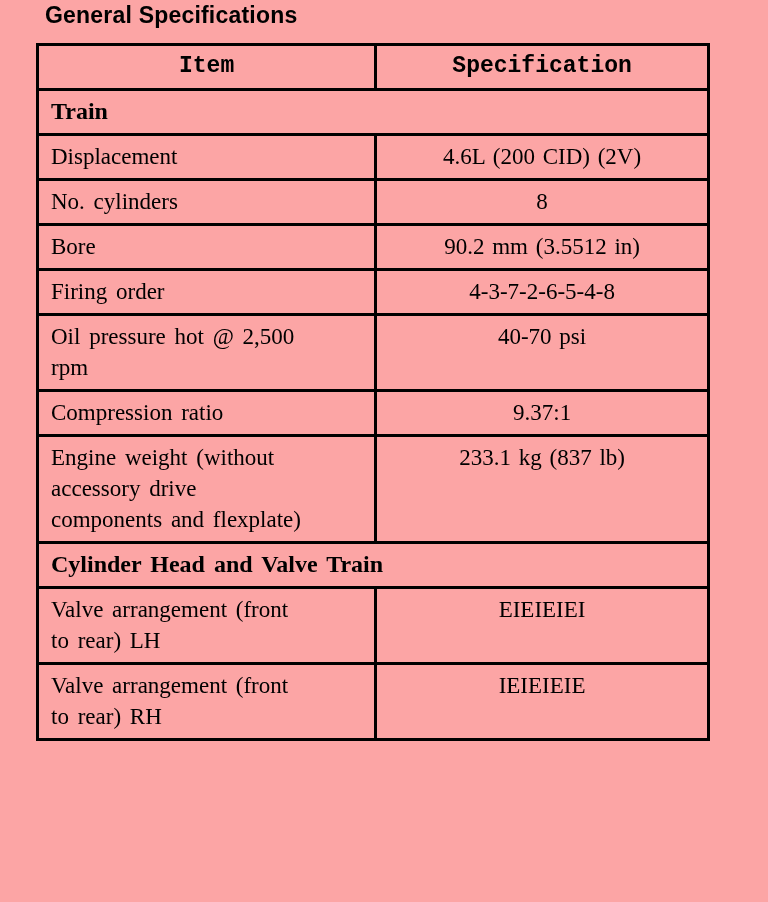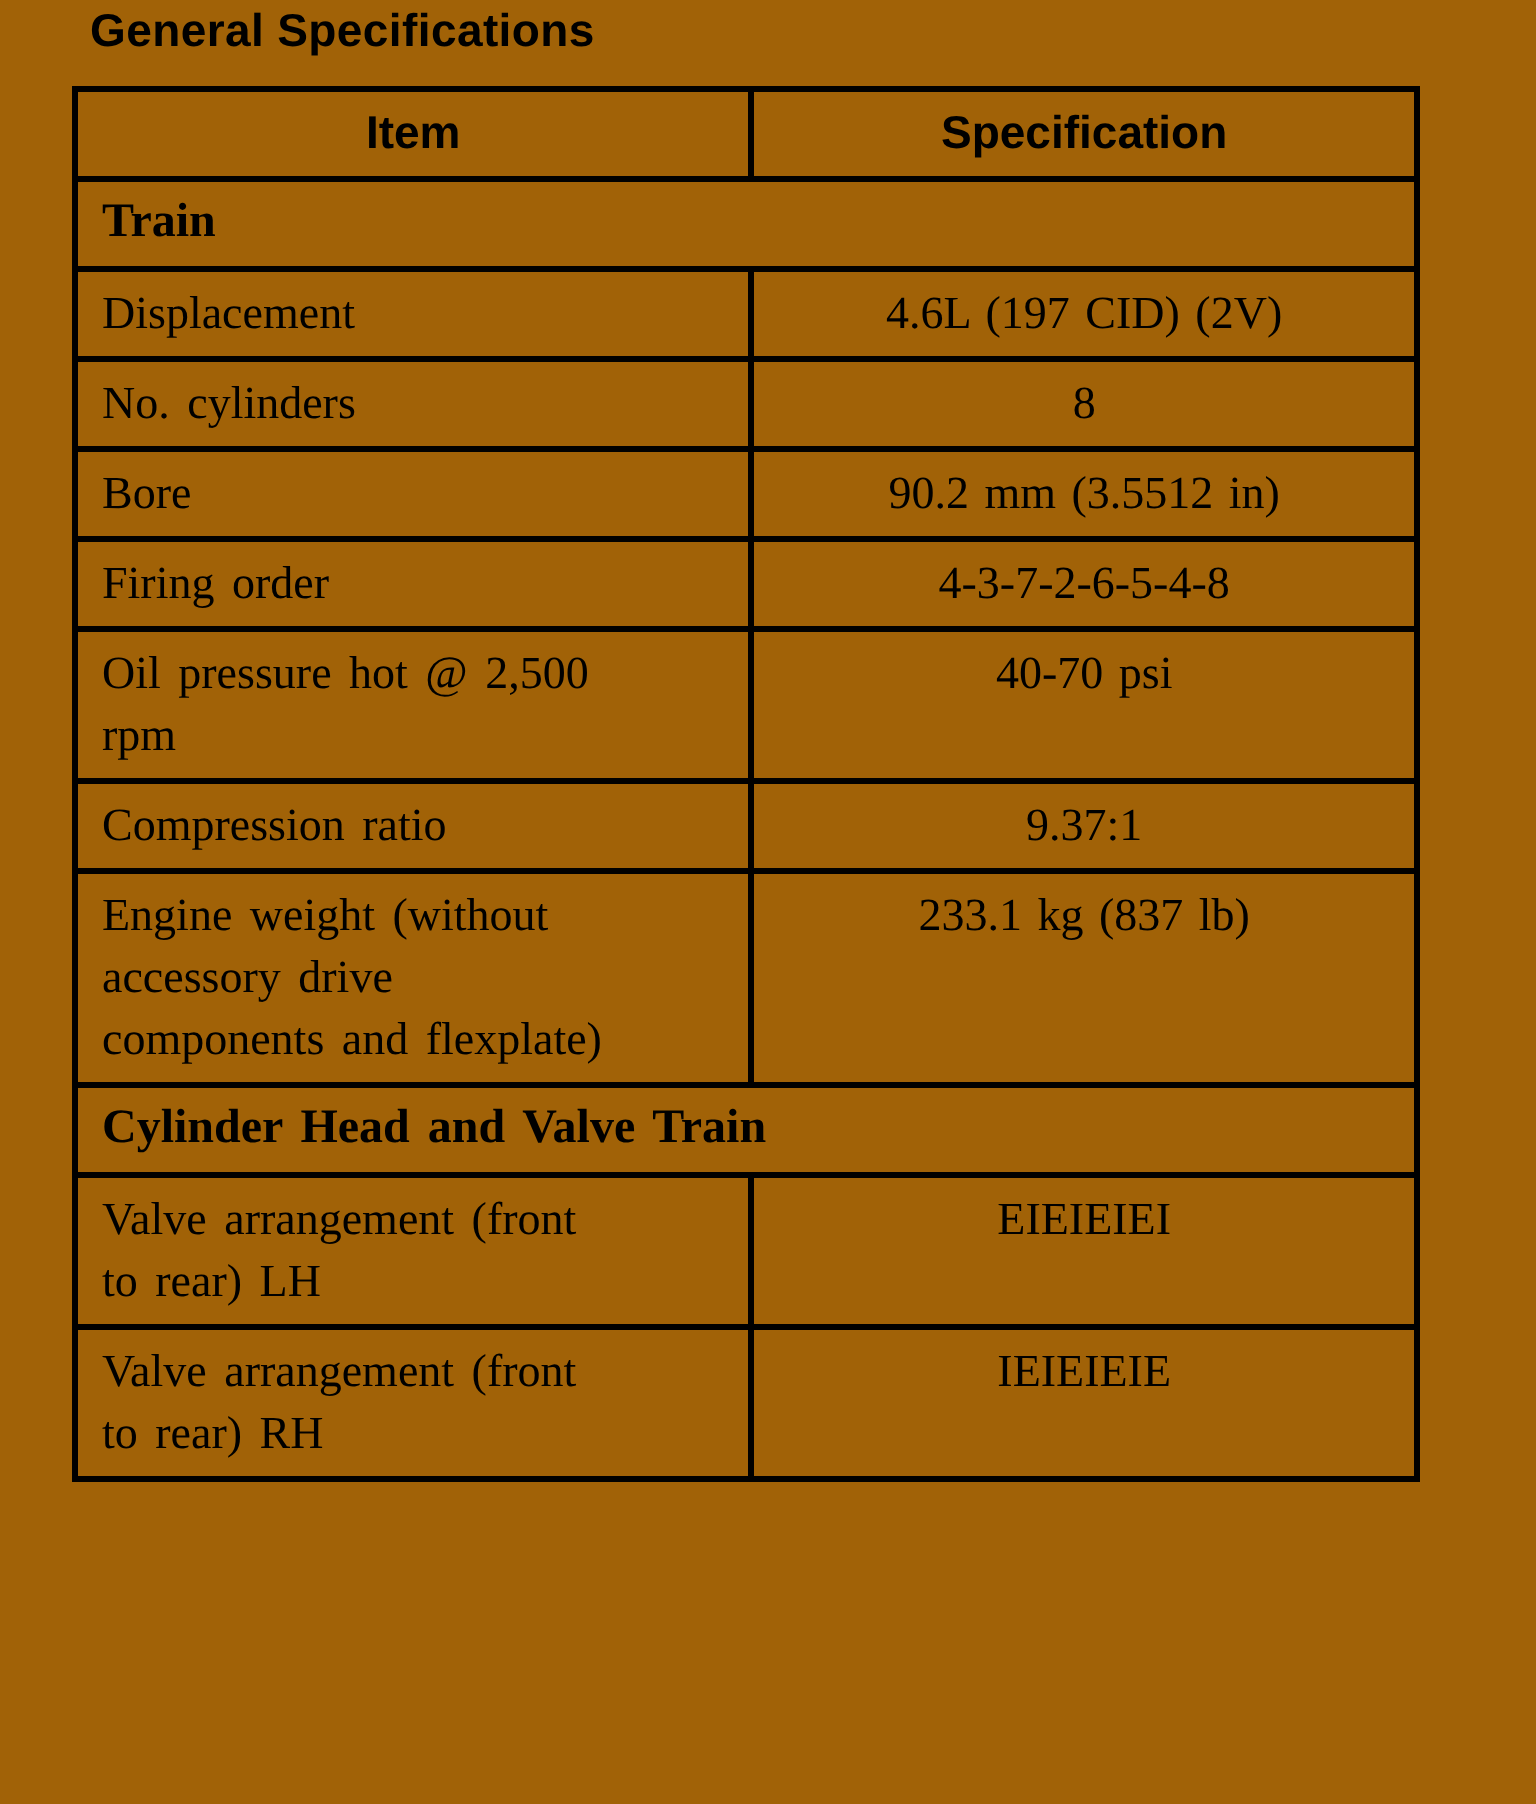--- a/index.html
+++ b/index.html
@@ -12,42 +12,42 @@
     height: 902px;
     overflow: hidden;
     font-family: "Liberation Serif", serif;
     color: #000000;
     -webkit-font-smoothing: antialiased;
   }
   .page {
     position: relative;
     width: 768px;
     height: 902px;
-    background: #a16207;
+    background: #fca5a5;
   }
   .title {
     font-family: "Liberation Sans", sans-serif;
     font-weight: bold;
     font-size: 23px;
     line-height: 26px;
     margin: 0;
     padding: 2px 0 0 45px;
     letter-spacing: 0.2px;
   }
   table.spec-table {
     border-collapse: collapse;
     table-layout: fixed;
     margin: 15px 0 0 36px;
     width: 674px;
     border: 3px solid #000000;
   }
   col.c-item { width: 50.4%; }
   col.c-spec { width: 49.6%; }
   th {
-    font-family: Liberation Sans, sans-serif;
+    font-family: Liberation Mono, monospace;
     font-weight: bold;
     font-size: 23px;
     line-height: 27px;
     text-align: center;
     vertical-align: middle;
     border: 3px solid #000000;
     padding: 7px 4px 8px;
   }
   td {
     border: 3px solid #000000;
@@ -94,21 +94,21 @@
       </tr>
     </thead>
     <tbody>
 
       <tr class="section-row">
         <td colspan="2">Train</td>
       </tr>
 
       <tr>
         <td class="item-cell">Displacement</td>
-        <td class="spec-cell">4.6L (197 CID) (2V)</td>
+        <td class="spec-cell">4.6L (200 CID) (2V)</td>
       </tr>
       <tr>
         <td class="item-cell">No. cylinders</td>
         <td class="spec-cell">8</td>
       </tr>
       <tr>
         <td class="item-cell">Bore</td>
         <td class="spec-cell">90.2 mm (3.5512 in)</td>
       </tr>
       <tr>

